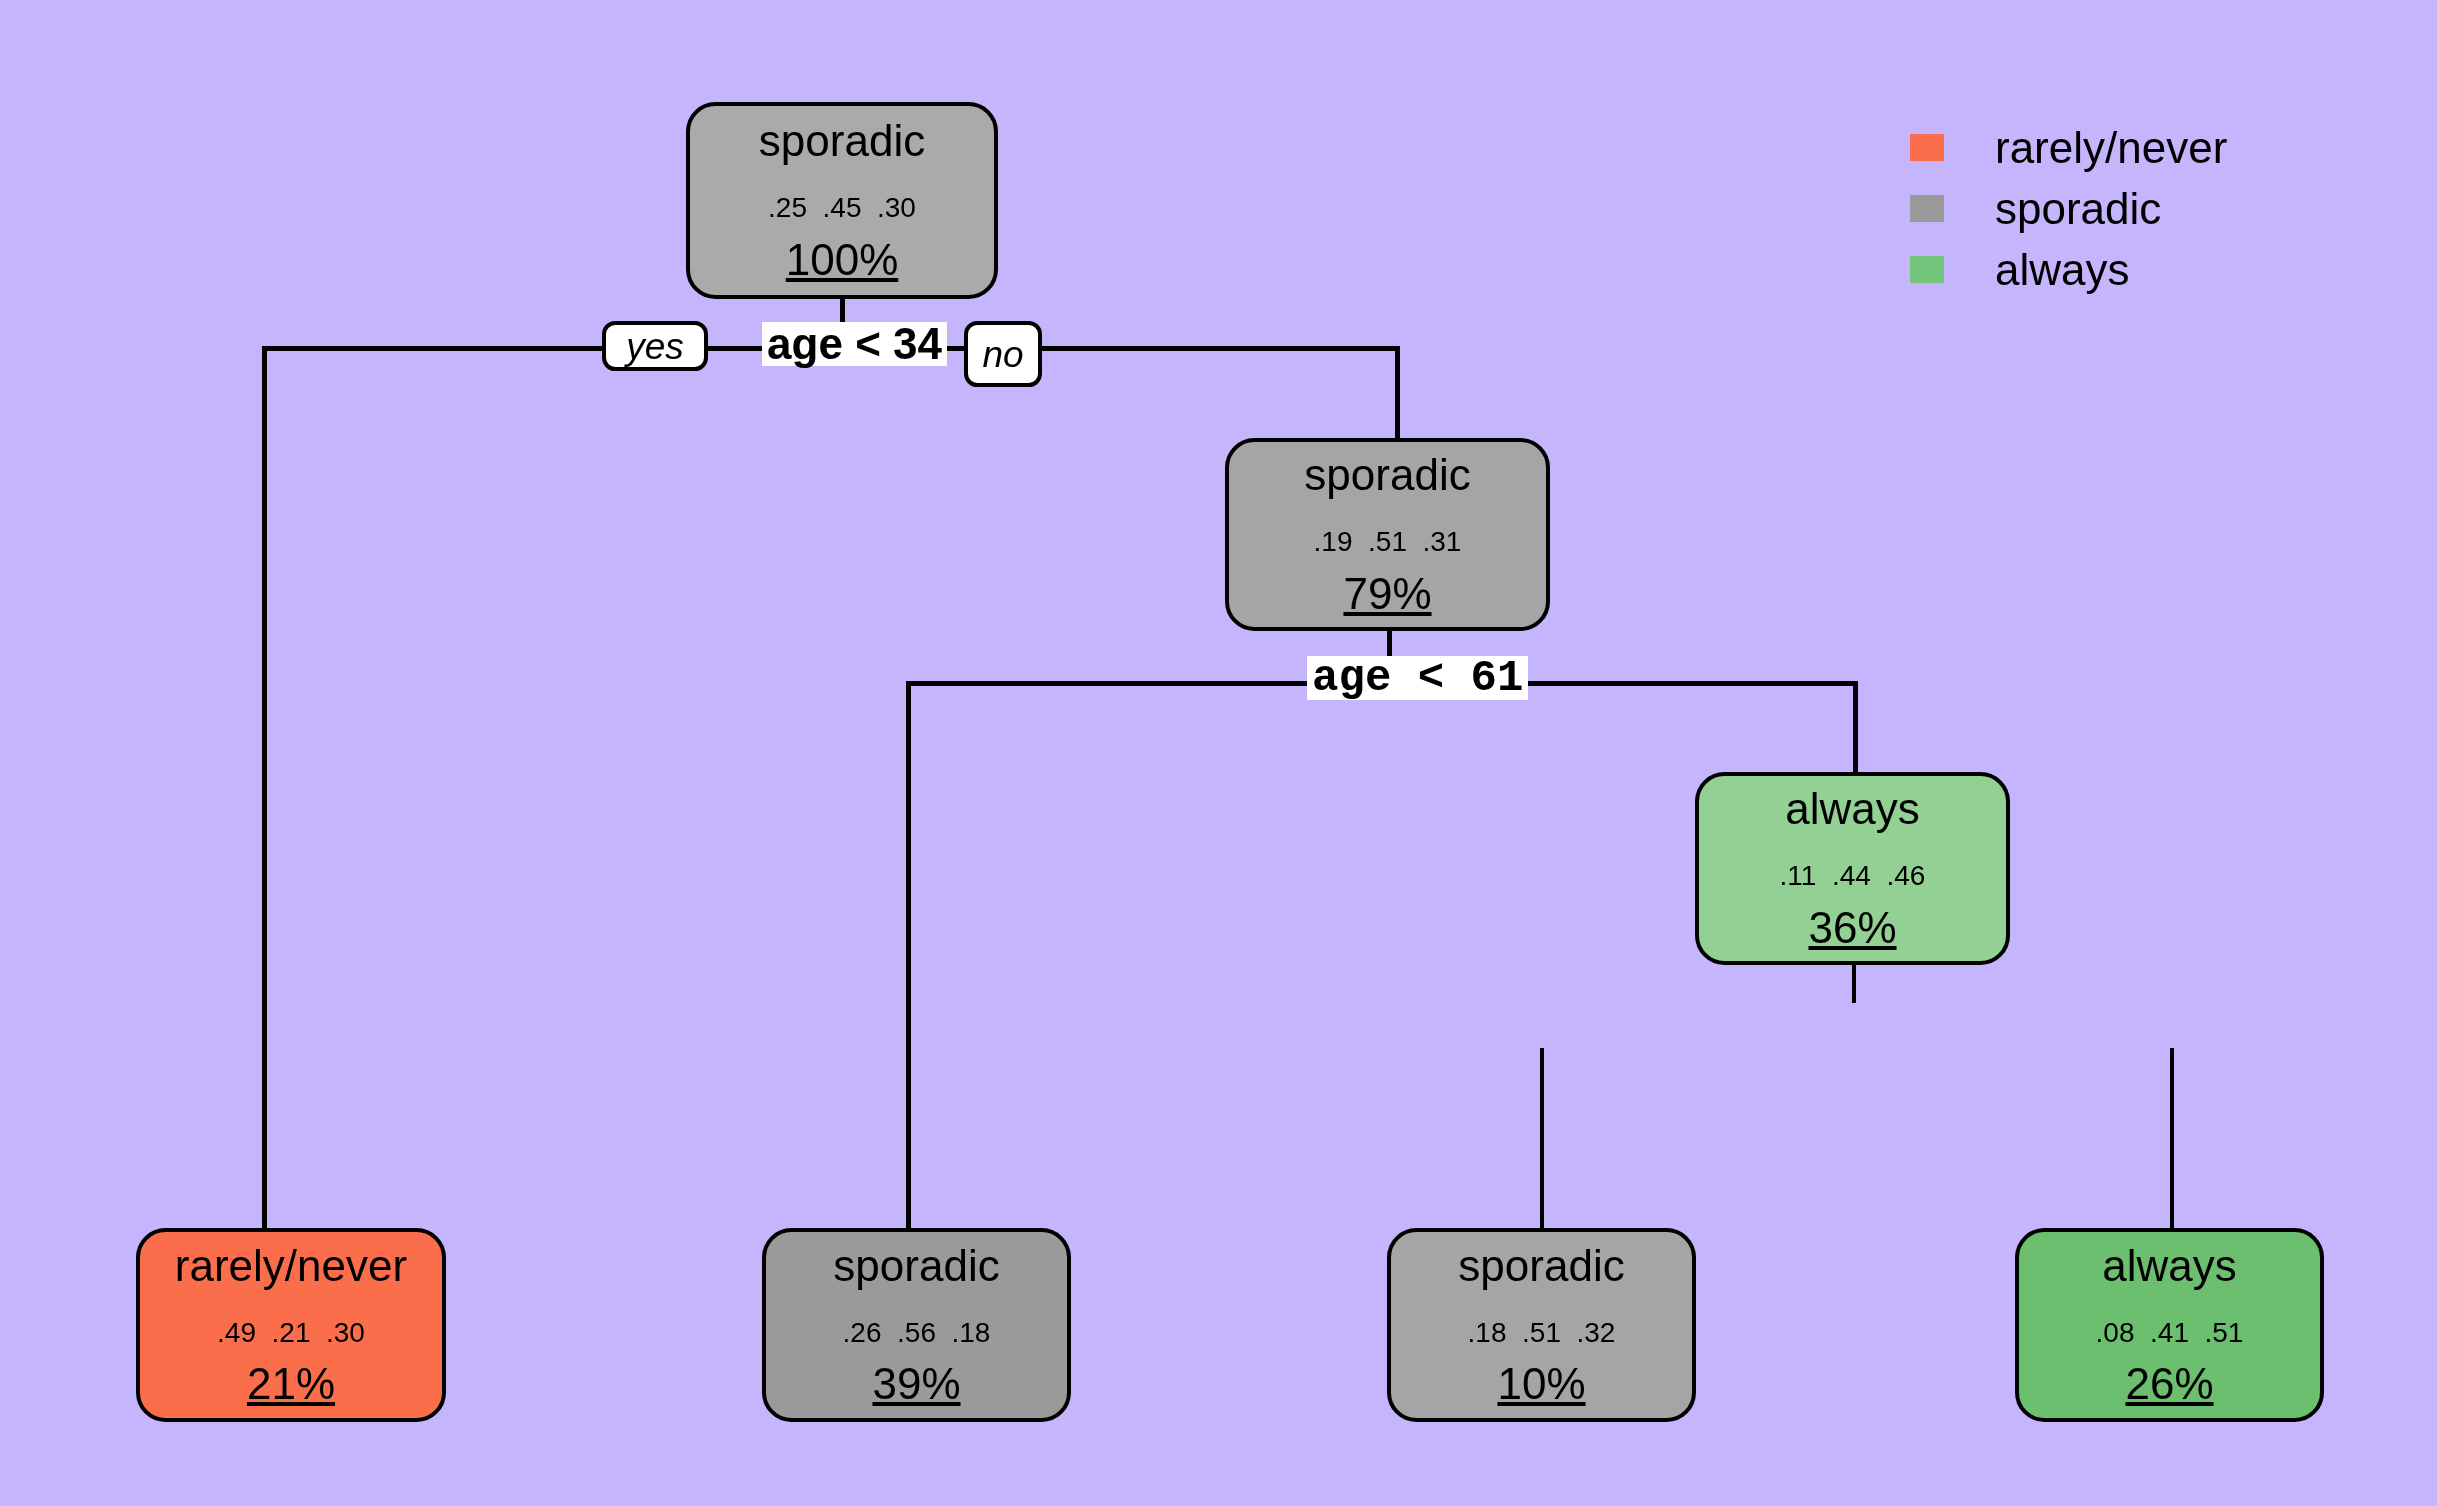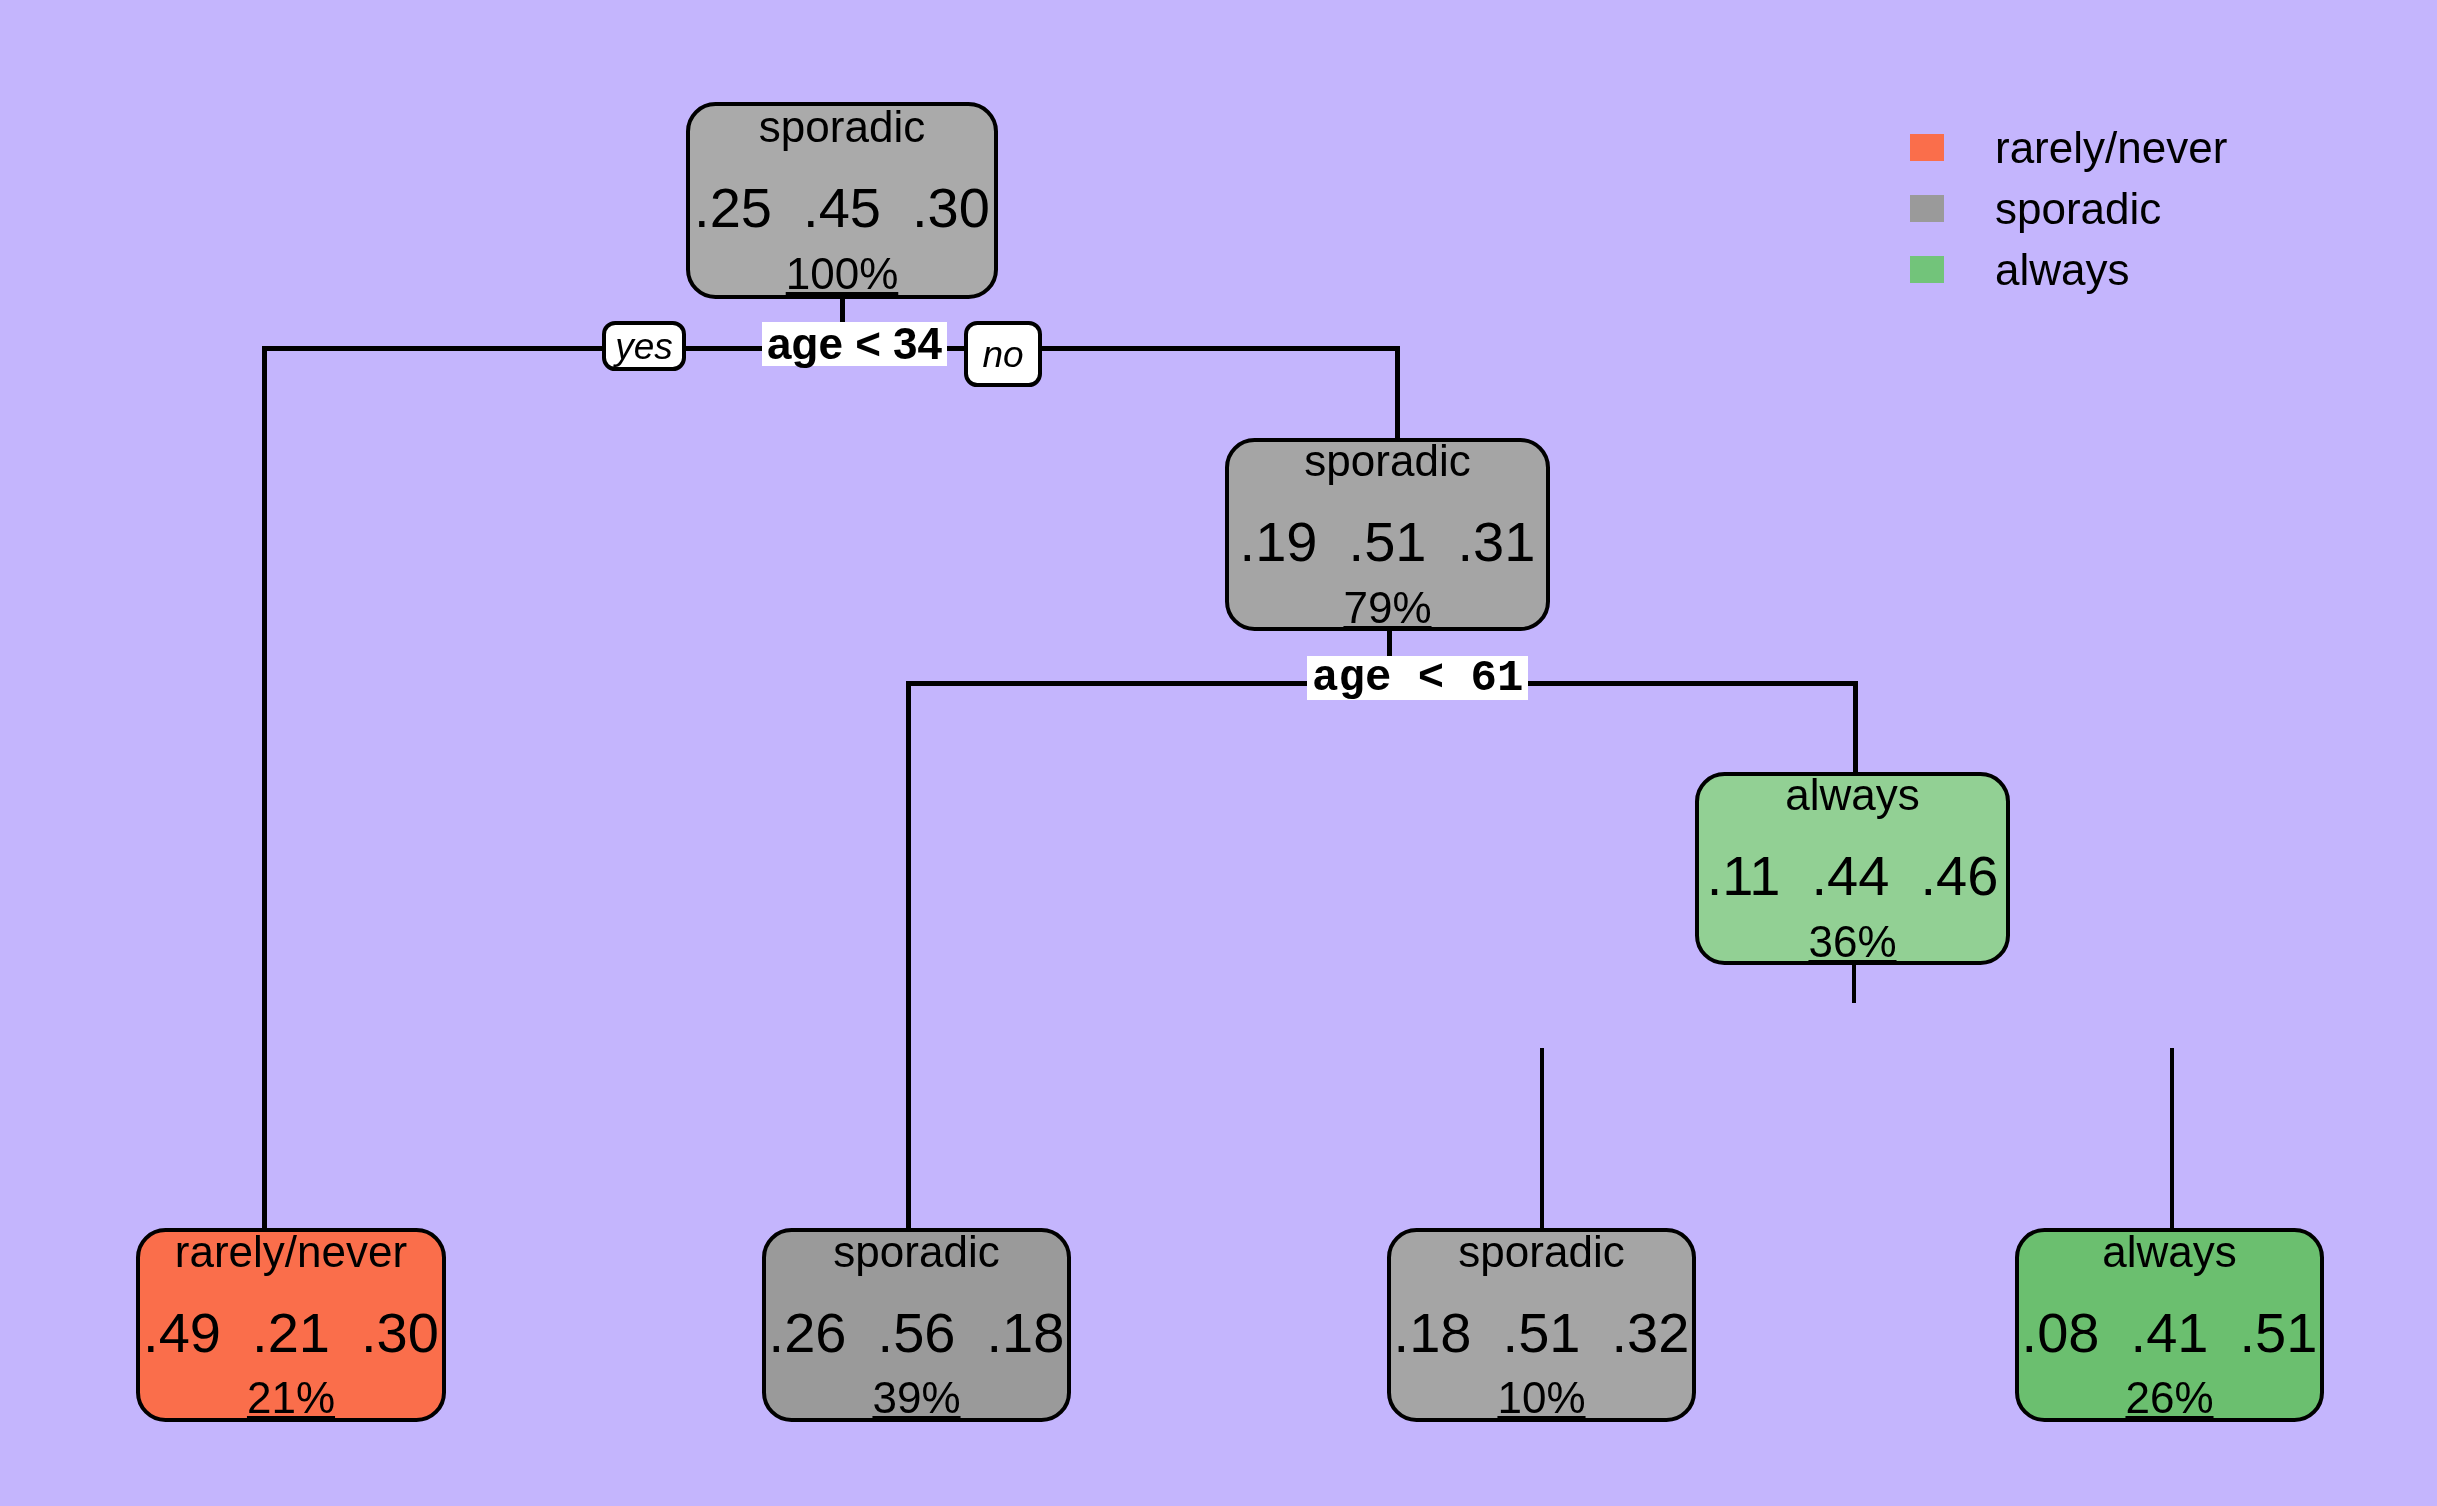--- a/index.html
+++ b/index.html
@@ -15,21 +15,21 @@
     border-radius:29.5px;
     display:flex;
     flex-direction:column;
     align-items:center;
     justify-content:center;
     color:#000000;
     line-height:1.0;
   }
   .node .nline{ white-space:pre; text-align:center; }
   .node .cls{ font-size:44px; }
-  .node .probs{ font-size:56px; margin-top:31px; }
+  .node .probs{ font-size:28px; margin-top:31px; }
   .node .pct{ font-size:44px; margin-top:15.2px;text-decoration:underline; }
 
   
   .hline{position:absolute;background:#000000;height:4.6px;}
   .vline{position:absolute;background:#000000;width:4.6px;}
   .vline.thin{width:3.6px;}
 
   
   .splitlabel{
     position:absolute;
@@ -89,21 +89,21 @@
 
   <div class="vline thin" style="left:1540px;top:1048px;height:182px;"></div>
   <div class="vline thin" style="left:2170px;top:1048px;height:182px;"></div>
 
   <div class="node" style="left:686px;top:102px;width:312px;height:197px;background:#aaaaaa;">
     <div class="nline cls">sporadic</div>
     <div class="nline probs">.25  .45  .30</div>
     <div class="nline pct">100%</div>
   </div>
 
-  <div class="pill" style="left:602px;top:321px;width:84px;height:50px;">
+  <div class="pill" style="left:602px;top:321px;width:106px;height:50px;">
     <span>yes</span>
   </div>
   <div class="splitlabel" style="left:735px;top:322px;">age &lt; 34</div>
   <div class="pill" style="left:964px;top:321px;width:78px;height:66px;">
     <span>no</span>
   </div>
 
   <div class="node" style="left:1225px;top:438px;width:325px;height:193px;background:#a5a5a5;">
     <div class="nline cls">sporadic</div>
     <div class="nline probs">.19  .51  .31</div>

